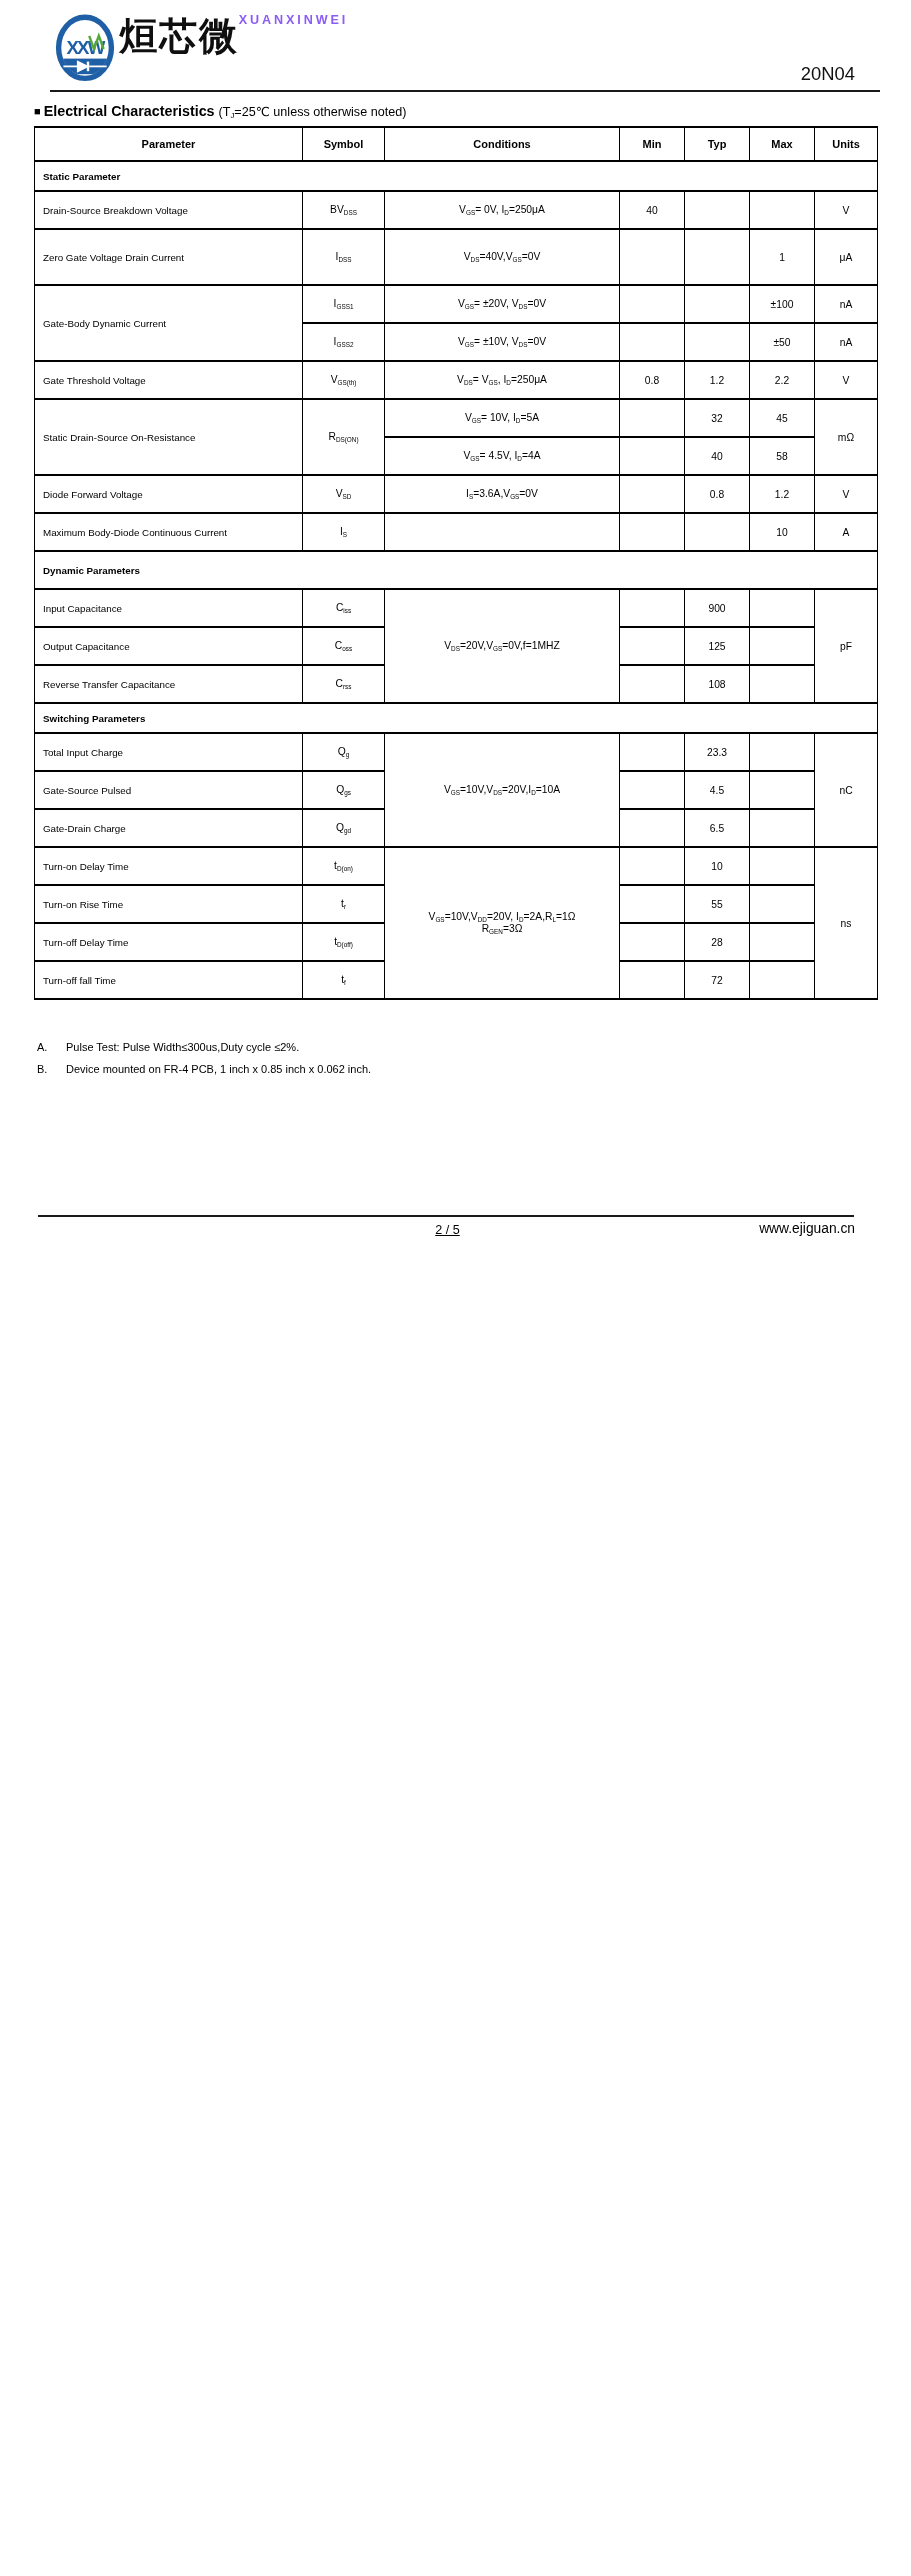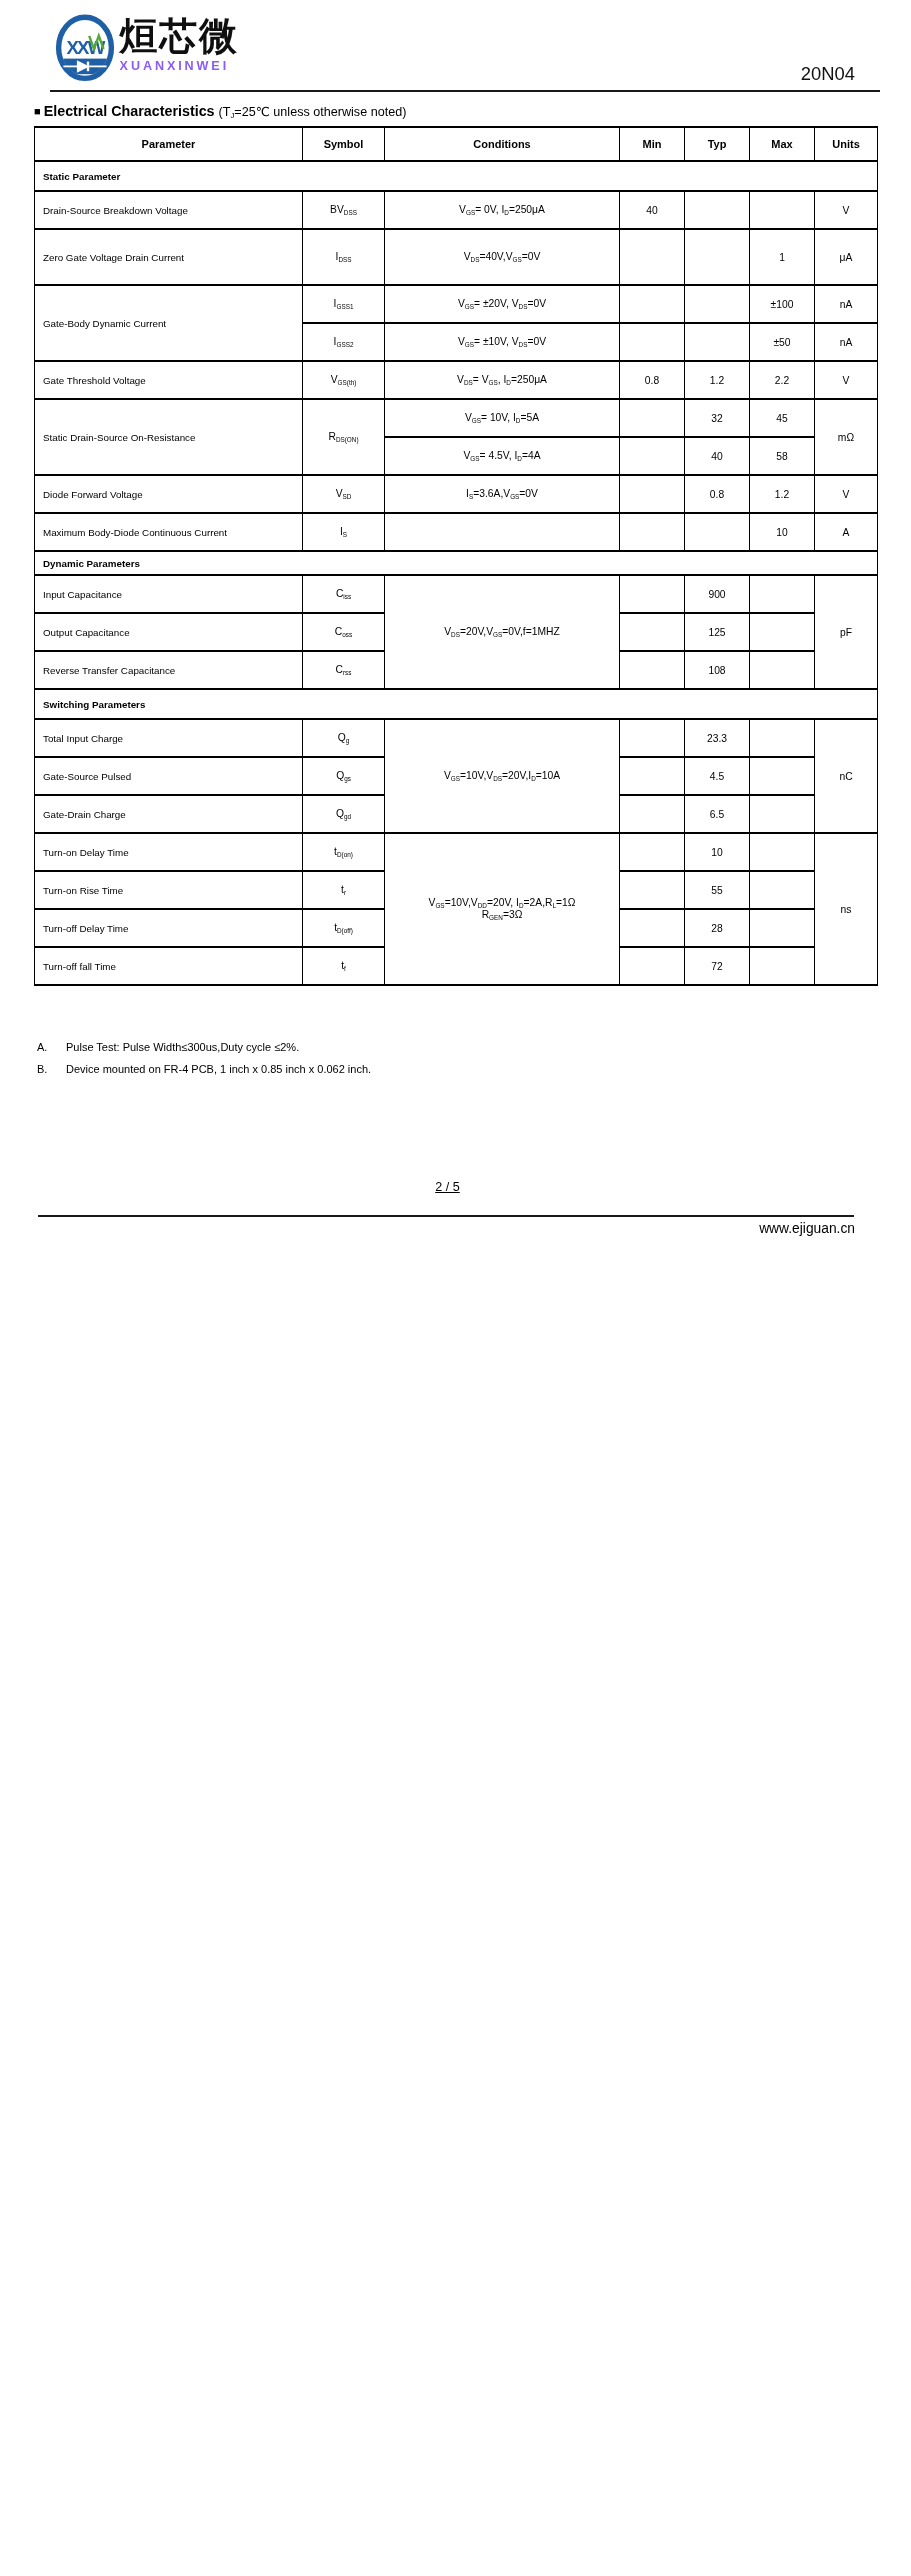--- a/index.html
+++ b/index.html
@@ -5,21 +5,21 @@
   html,body{margin:0;padding:0;background:#fff;}
   body{width:912px;height:2576px;position:relative;font-family:"Liberation Sans","DejaVu Sans",sans-serif;color:#000;}
   .page{position:absolute;left:0;width:912px;height:1288px;background:#fff;overflow:hidden;}
   #p1{top:0;} #p2{top:2245;}
   .abs{position:absolute;}
   .rule{position:absolute;height:2.3px;background:#1a1a1a;}
   .partnum{position:absolute;font-size:18.4px;color:#111;}
   .doc-title{position:absolute;left:34px;width:780px;text-align:center;font-size:16.6px;font-weight:bold;margin:0;letter-spacing:0.3px;}
   
   .logo{position:absolute;display:flex;align-items:flex-start;}
-  .logo-text{display:flex;flex-direction:column;margin-left:4.6px;}
+  .logo-text{display:flex;flex-direction:row;margin-left:4.6px;}
   .logo-zh{font-weight:bold;color:#0f0f0f;line-height:1.05;}
   .logo-en{color:#8b5cf6;font-weight:bold;}
   .logo-p1 .logo-zh{font-size:30px;letter-spacing:1.1px;margin-top:8px;}
   .logo-p1 .logo-en{font-size:9.8px;letter-spacing:2.3px;margin-top:2.3px;}
   .logo-p2 .logo-zh{font-size:38px;letter-spacing:1.7px;margin-top:6.9px;}
   .logo-p2 .logo-en{font-size:12.6px;letter-spacing:2.9px;margin-top:2.9px;}
   
   .rc-h{position:absolute;font-size:14.3px;font-weight:bold;}
   .b-row{position:absolute;display:flex;align-items:baseline;font-size:12.6px;}
   .b-row::before{content:"●";font-size:6.9px;margin-right:6.9px;position:relative;top:-2.3px;}
@@ -380,21 +380,21 @@
       </tr>
       <tr style="height:38px">
         <td class="pl">Maximum Body-Diode Continuous Current</td>
         <td>I<span class="sub">S</span></td>
         <td></td>
         <td></td>
         <td></td>
         <td>10</td>
         <td>A</td>
       </tr>
-      <tr style="height:24px">
+      <tr style="height:38px">
         <td class="sec" colspan="7">Dynamic Parameters</td>
       </tr>
       <tr style="height:38px">
         <td class="pl">Input Capacitance</td>
         <td>C<span class="sub">iss</span></td>
         <td rowspan="3">V<span class="sub">DS</span>=20V,V<span class="sub">GS</span>=0V,f=1MHZ</td>
         <td></td>
         <td>900</td>
         <td></td>
         <td rowspan="3">pF</td>
@@ -475,18 +475,18 @@
   <div class="note-row" style="left:37px;top:1041px;">
     <span class="note-id">A.</span>
     <span>Pulse Test: Pulse Width≤300us,Duty cycle ≤2%.</span>
   </div>
   <div class="note-row" style="left:37px;top:1063px;">
     <span class="note-id">B.</span>
     <span>Device mounted on FR-4 PCB, 1 inch x 0.85 inch x 0.062 inch.</span>
   </div>
 
   <div class="rule" style="left:38px;top:1215px;width:816px;"></div>
-  <div class="foot-page" style="top:1180px;text-decoration:underline;">2 / 5</div>
+  <div class="foot-page" style="top:1223px;text-decoration:underline;">2 / 5</div>
   <div class="foot-site" style="right:57px;top:1221px;">www.ejiguan.cn</div>
 </section>
 
 </div>
 
 
 </body></html>

